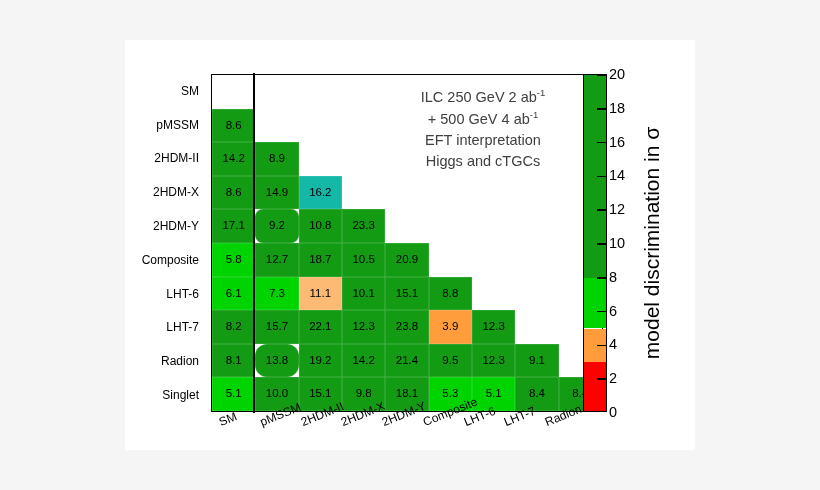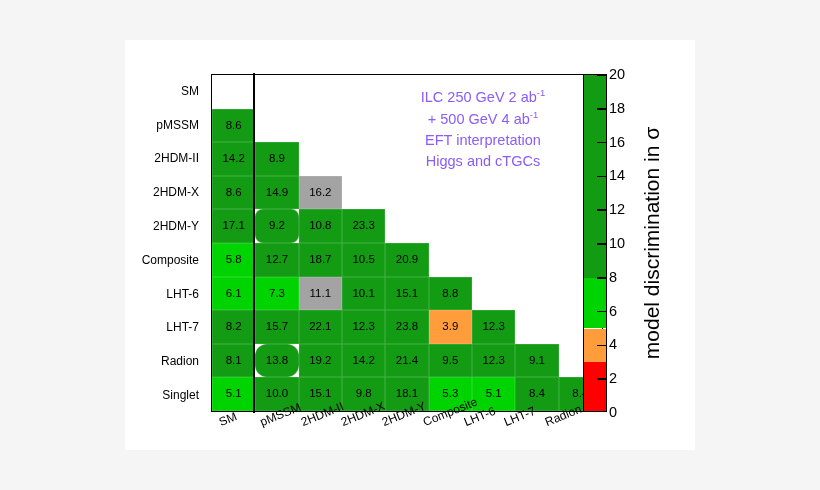--- a/index.html
+++ b/index.html
@@ -83,21 +83,21 @@
     transform:rotate(-22deg);
   }
 
   
   #annot{
     position:absolute;
     left:258px;top:46px;
     width:200px;
     text-align:center;
     font-size:14.5px;
-    color:#8b5cf6;
+    color:#404040;
     line-height:1.45;
   }
   #annot sup{font-size:9.5px;vertical-align:super;}
 
   
   #cbar{
     position:absolute;
     left:458px;     
     top:34px;
     width:24px;
@@ -177,21 +177,21 @@
           <div class="cell filled" style="background: rgb(20, 155, 20);">8.9</div>
           <div class="cell empty"></div>
           <div class="cell empty"></div>
           <div class="cell empty"></div>
           <div class="cell empty"></div>
           <div class="cell empty"></div>
           <div class="cell empty"></div>
           <div class="cell empty"></div>
           <div class="cell filled" style="background: rgb(20, 155, 20);">8.6</div>
           <div class="cell filled" style="background: rgb(20, 155, 20);">14.9</div>
-          <div class="cell filled" style="background: #a3a3a3;">16.2</div>
+          <div class="cell filled" style="background: #14b8a6;">16.2</div>
           <div class="cell empty"></div>
           <div class="cell empty"></div>
           <div class="cell empty"></div>
           <div class="cell empty"></div>
           <div class="cell empty"></div>
           <div class="cell empty"></div>
           <div class="cell filled" style="background: rgb(20, 155, 20);">17.1</div>
           <div class="cell filled" style="background: rgb(20, 155, 20); border-radius: 8px;">9.2</div>
           <div class="cell filled" style="background: rgb(20, 155, 20);">10.8</div>
           <div class="cell filled" style="background: rgb(20, 155, 20);">23.3</div>
@@ -204,21 +204,21 @@
           <div class="cell filled" style="background: rgb(20, 155, 20);">12.7</div>
           <div class="cell filled" style="background: rgb(20, 155, 20);">18.7</div>
           <div class="cell filled" style="background: rgb(20, 155, 20);">10.5</div>
           <div class="cell filled" style="background: rgb(20, 155, 20);">20.9</div>
           <div class="cell empty"></div>
           <div class="cell empty"></div>
           <div class="cell empty"></div>
           <div class="cell empty"></div>
           <div class="cell filled" style="background: rgb(0, 212, 0);">6.1</div>
           <div class="cell filled" style="background: rgb(0, 212, 0);">7.3</div>
-          <div class="cell filled" style="background: #a3a3a3;">11.1</div>
+          <div class="cell filled" style="background: #fdba74;">11.1</div>
           <div class="cell filled" style="background: rgb(20, 155, 20);">10.1</div>
           <div class="cell filled" style="background: rgb(20, 155, 20);">15.1</div>
           <div class="cell filled" style="background: rgb(20, 155, 20);">8.8</div>
           <div class="cell empty"></div>
           <div class="cell empty"></div>
           <div class="cell empty"></div>
           <div class="cell filled" style="background: rgb(20, 155, 20);">8.2</div>
           <div class="cell filled" style="background: rgb(20, 155, 20);">15.7</div>
           <div class="cell filled" style="background: rgb(20, 155, 20);">22.1</div>
           <div class="cell filled" style="background: rgb(20, 155, 20);">12.3</div>

